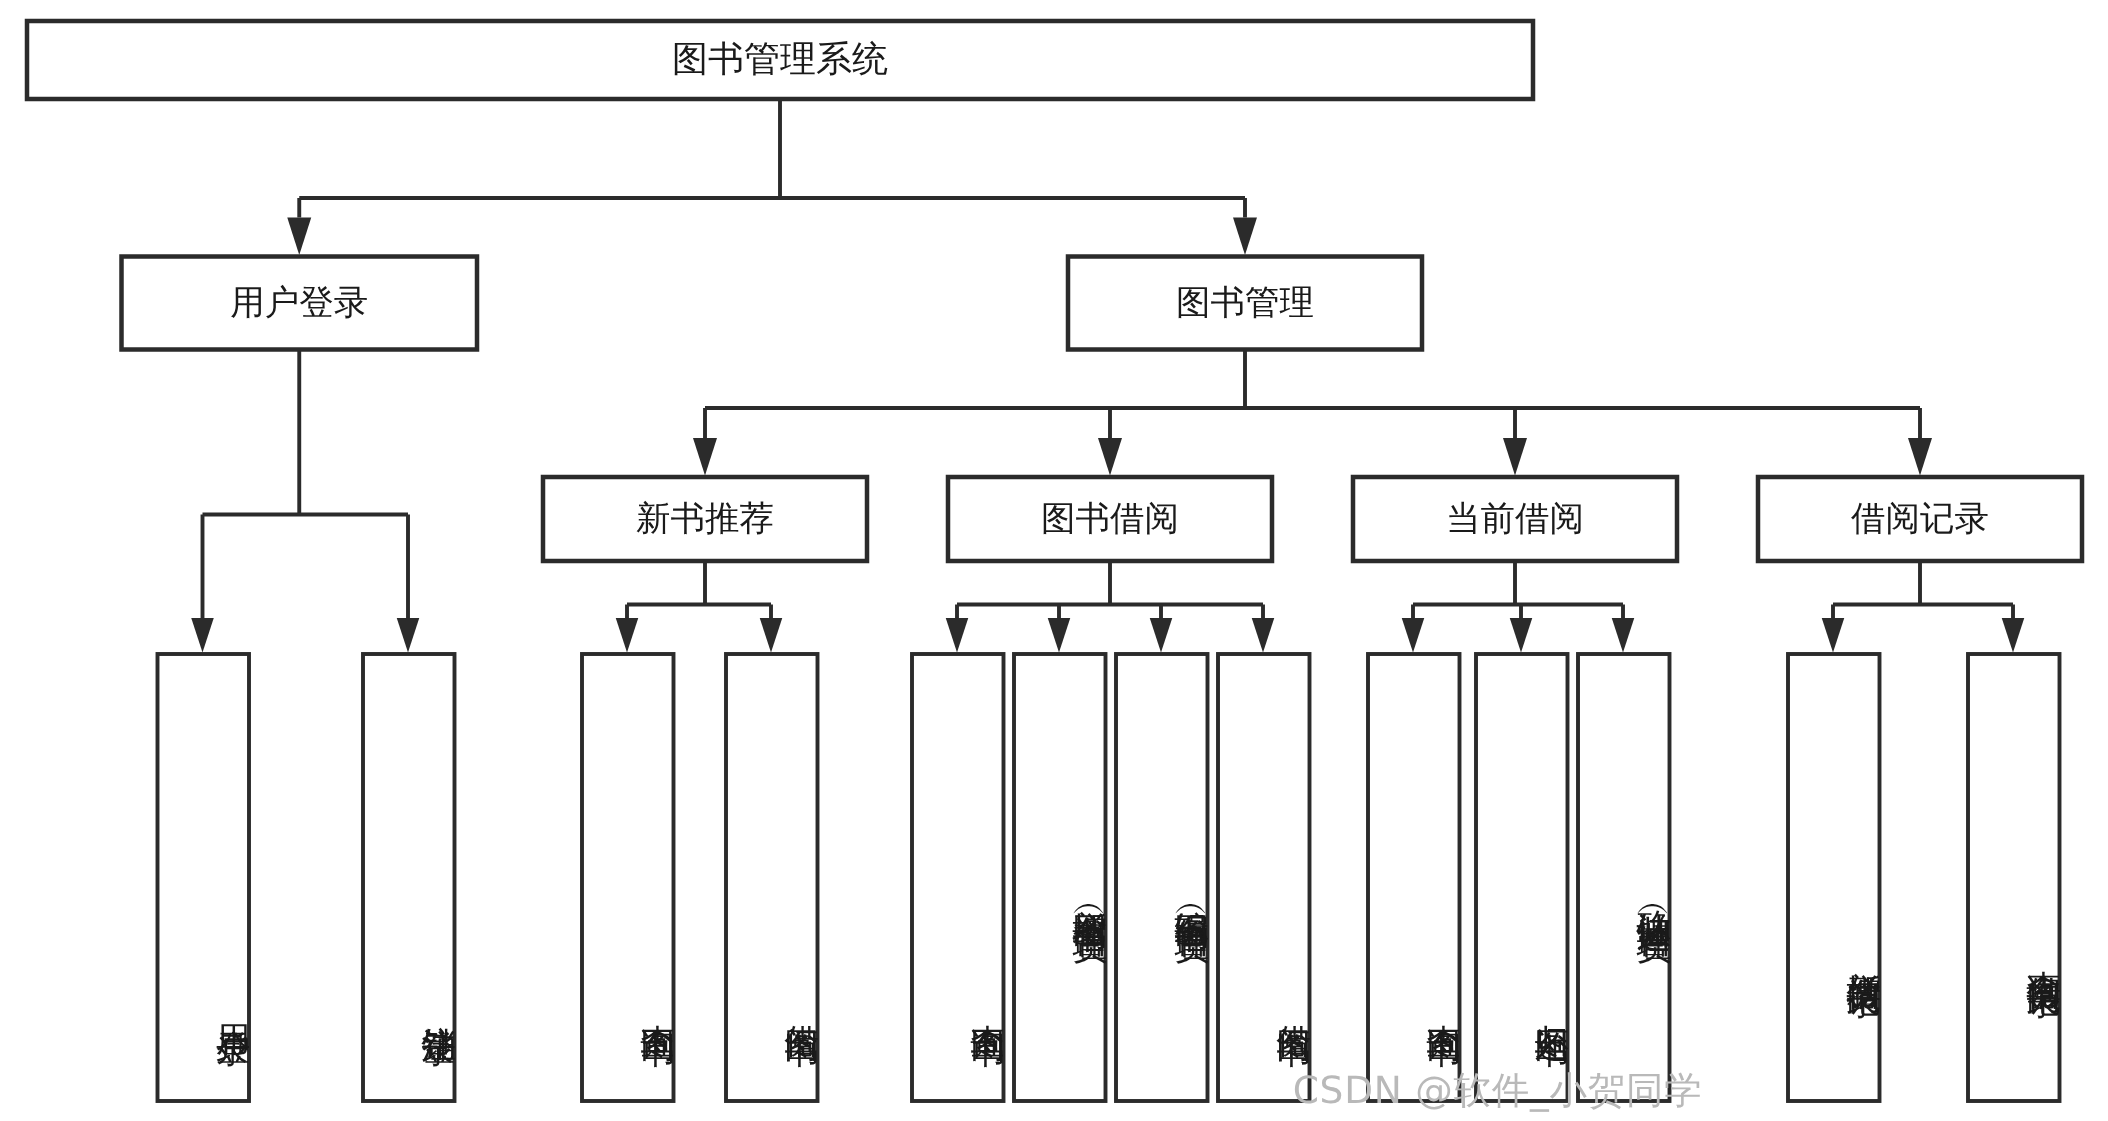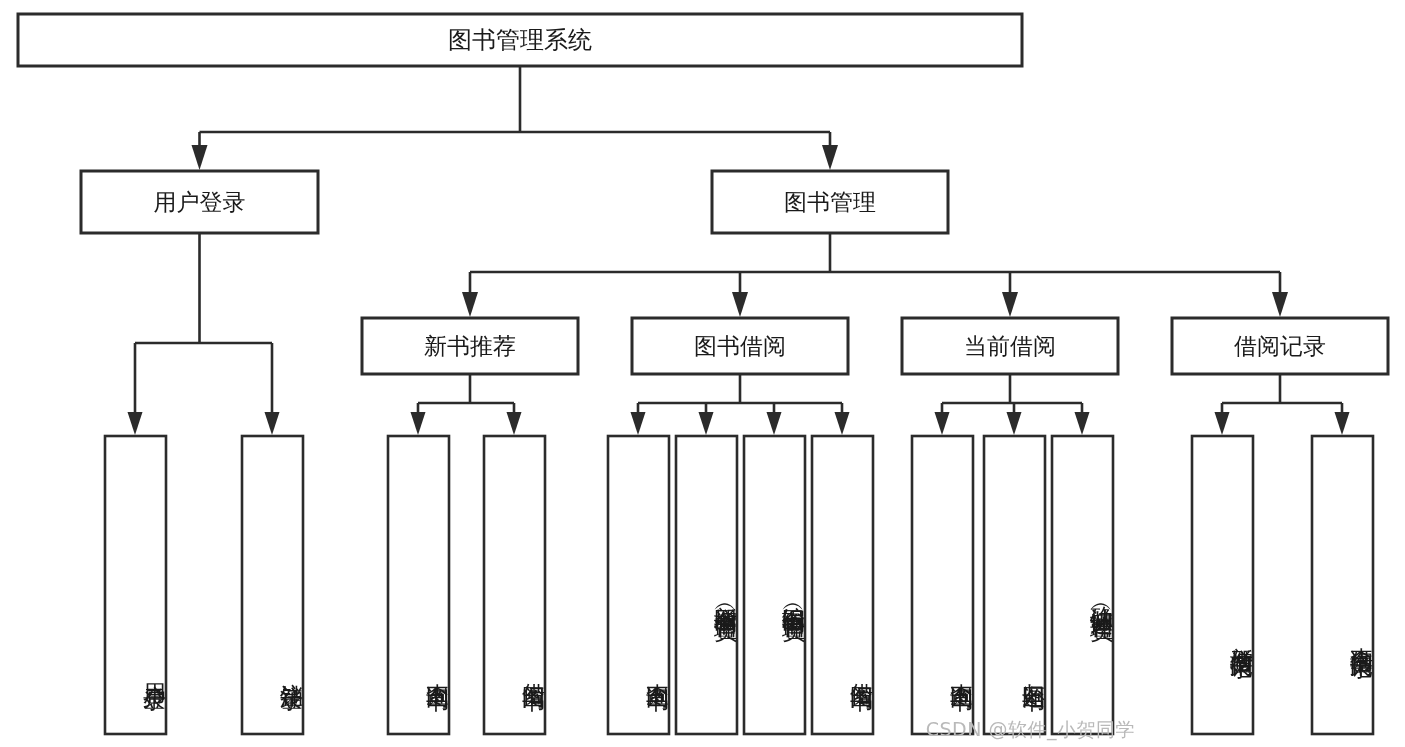--- a/index.html
+++ b/index.html
@@ -70,21 +70,21 @@
     align-items: flex-start;
     justify-content: center;
     white-space: nowrap;
     pointer-events: none;
   }
   .watermark {
     position: absolute;
     right: 6px;
     bottom: 4px;
     font-family: "DejaVu Sans", "Liberation Sans", sans-serif;
-    font-size: 19px;
+    font-size: 25px;
     color: #b9b9b9;
     letter-spacing: 0.5px;
     white-space: nowrap;
     padding-left: 36px;
   }
 </style>
 </head>
 <body>
 
 <div id="diagram-root">

